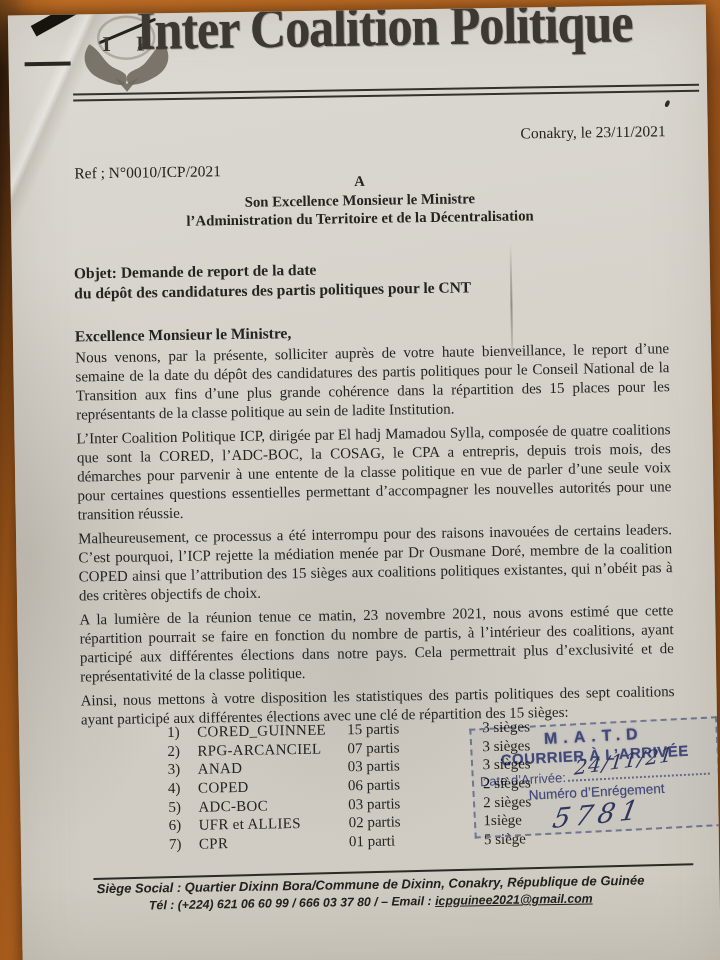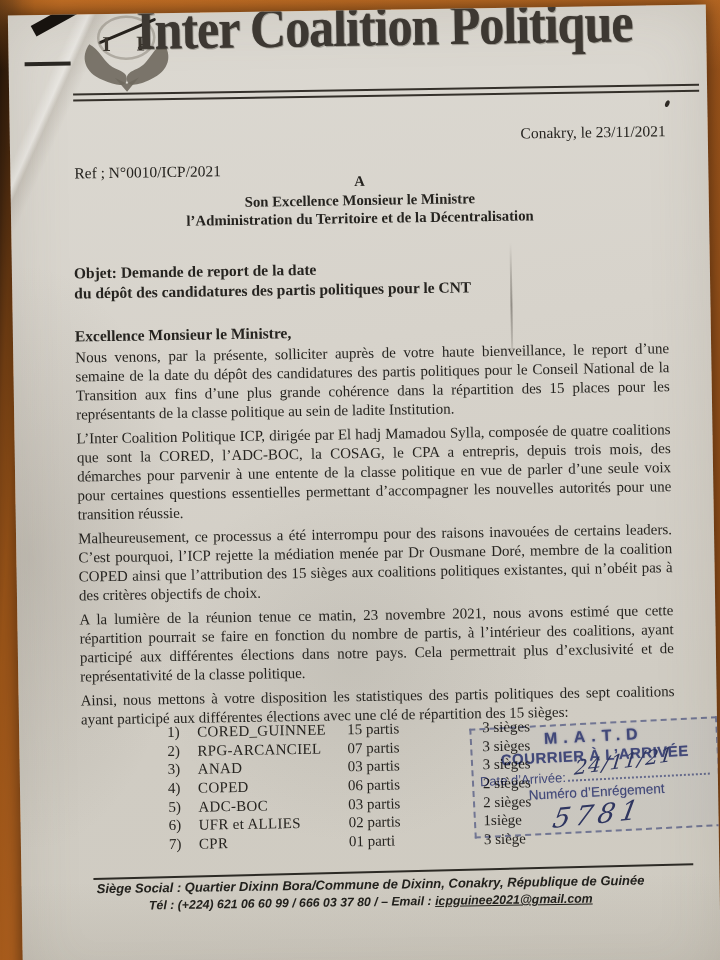--- a/index.html
+++ b/index.html
@@ -182,21 +182,21 @@
     <div class="row">
       <span class="num">6)</span>
       <span class="name">UFR et ALLIES</span>
       <span class="parties">02 partis</span>
       <span class="seats">1siège</span>
     </div>
     <div class="row">
       <span class="num">7)</span>
       <span class="name">CPR</span>
       <span class="parties">01 parti</span>
-      <span class="seats">3 siège</span>
+      <span class="seats">5 siège</span>
     </div>
   </div>
 
   <div class="stamp">
     <div class="org">M.A.T.D</div>
     <div class="arr">COURRIER À L’ARRIVÉE</div>
     <div class="daterow">
       <span class="lbl">Date d’Arrivée:</span>
       <span class="leader"></span>
     </div>

